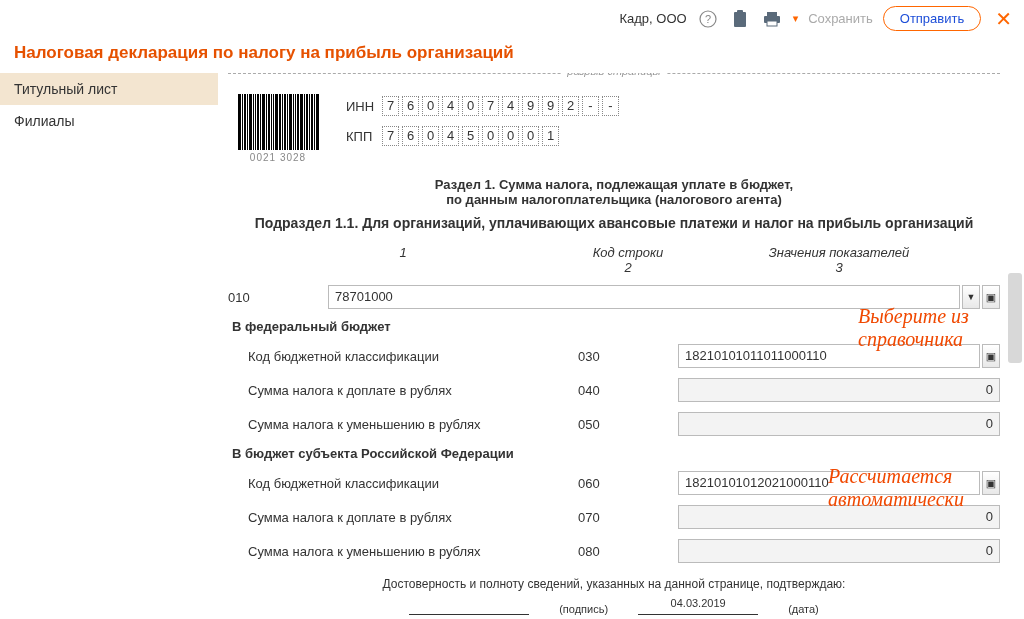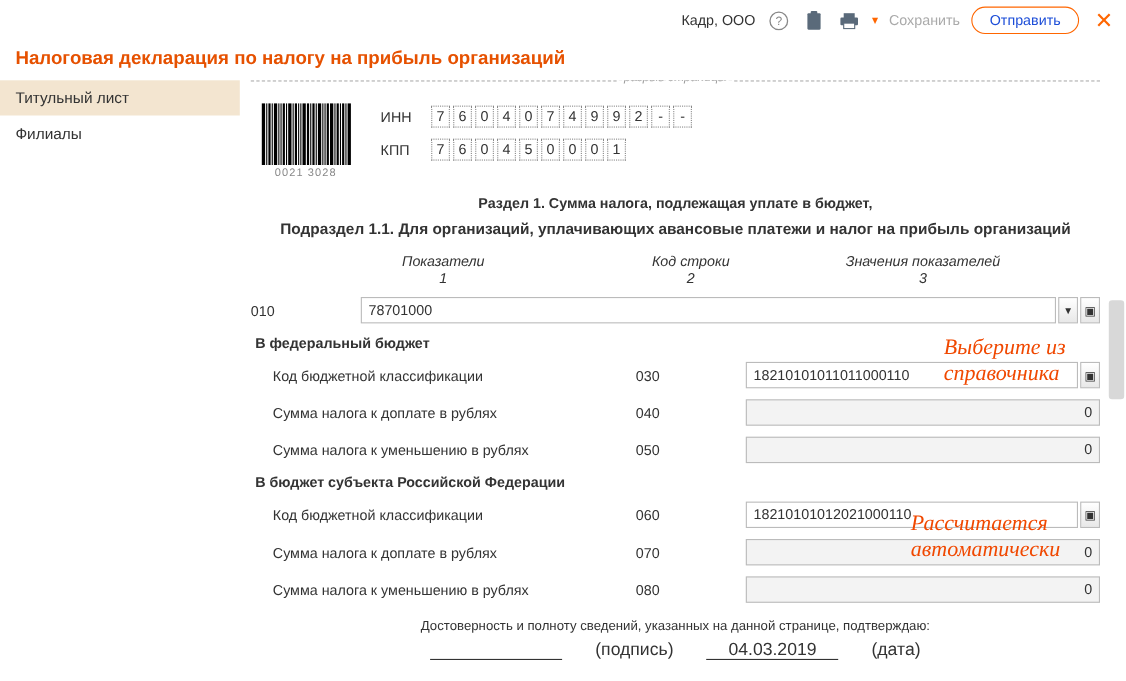--- a/index.html
+++ b/index.html
@@ -24,21 +24,21 @@
 
 .page-break { text-align: center; color: #999; font-size: 11px; font-style: italic; border-top: 1px dashed #aaa; margin: 0 0 4px; position: relative; }
 .page-break span { position: relative; top: -9px; background: #fff; padding: 0 6px; }
 
 .header-block { display: flex; gap: 18px; align-items: flex-start; margin-bottom: 14px; }
 .barcode { width: 100px; text-align: center; }
 .barcode .bars { display: flex; gap: 1px; justify-content: center; height: 60px; align-items: flex-end; }
 .barcode .bars span { display: inline-block; background: #000; height: 56px; }
 .barcode .code { font-size: 10px; color: #888; margin-top: 2px; letter-spacing: 1px; }
 .id-lines { margin-top: 6px; }
-.id-line { display: flex; align-items: center; gap: 10px; margin-bottom: 10px; }
+.id-line { display: flex; align-items: center; gap: 0; margin-bottom: 10px; }
 .id-line .lbl { width: 36px; font-size: 13px; }
 .cells { display: flex; gap: 3px; }
 .cells .c { width: 17px; height: 20px; border: 1px dotted #888; text-align: center; line-height: 18px; font-size: 13px; }
 
 .section-title { text-align: center; font-weight: bold; font-size: 13px; margin: 8px 0; }
 .sub-title { text-align: center; font-weight: bold; font-size: 14px; margin: 8px 0 14px; }
 
 .col-head { display: flex; font-style: italic; text-align: center; margin-bottom: 6px; }
 .col-head .c1 { flex: 0 0 350px; }
 .col-head .c2 { flex: 0 0 100px; }
@@ -55,21 +55,21 @@
 .field { flex: 1; height: 24px; border: 1px solid #bbb; padding: 0 6px; background: #fff; font-size: 13px; line-height: 22px; }
 .field.ro { background: #f3f3f3; text-align: right; }
 .dd-btn { width: 18px; height: 24px; border: 1px solid #bbb; background: linear-gradient(#fff,#e8e8e8); display: inline-flex; align-items: center; justify-content: center; font-size: 9px; cursor: pointer; }
 .pick-btn { width: 18px; height: 24px; border: 1px solid #bbb; background: linear-gradient(#fff,#e8e8e8); display: inline-flex; align-items: center; justify-content: center; font-size: 11px; cursor: pointer; }
 
 .annot { position: absolute; font-family: "Comic Sans MS", cursive; color: #f04800; font-size: 20px; font-style: italic; pointer-events: none; }
 .annot.a1 { top: 232px; left: 640px; }
 .annot.a2 { top: 392px; left: 610px; }
 
 .footer-line { text-align: center; font-size: 12px; margin-top: 14px; }
-.sig-row { display: flex; justify-content: center; gap: 30px; align-items: flex-end; margin-top: 6px; font-size: 16px; }
+.sig-row { display: flex; justify-content: center; gap: 30px; align-items: flex-end; margin-top: 6px; font-size: 11px; }
 .sig-slot { display: flex; align-items: center; gap: 8px; }
 .sig-slot .underline { border-bottom: 1px solid #333; min-width: 120px; height: 18px; text-align: center; }
 
 .vscroll { position: absolute; right: 2px; top: 200px; width: 14px; height: 90px; background: #d8d8d8; border-radius: 3px; }
 </style>
 </head>
 <body>
 
 <div class="toolbar">
   <span class="company">Кадр, ООО</span>
@@ -176,26 +176,26 @@
                 <span class="c">0</span>
                 <span class="c">0</span>
                 <span class="c">1</span>
             </div>
           </div>
         </div>
       </div>
 
       <div class="section-title">
         <div>Раздел 1. Сумма налога, подлежащая уплате в бюджет,</div>
+        <div>по данным налогоплательщика (налогового агента)</div>
       </div>
       <div class="sub-title">Подраздел 1.1. Для организаций, уплачивающих авансовые платежи и налог на прибыль организаций</div>
 
       <div class="col-head">
         <div class="c1">
-            <div>Показатели</div>
             <div class="num">1</div>
           </div>
         <div class="c2">
             <div>Код строки</div>
             <div class="num">2</div>
           </div>
         <div class="c3">
             <div>Значения показателей</div>
             <div class="num">3</div>
           </div>

